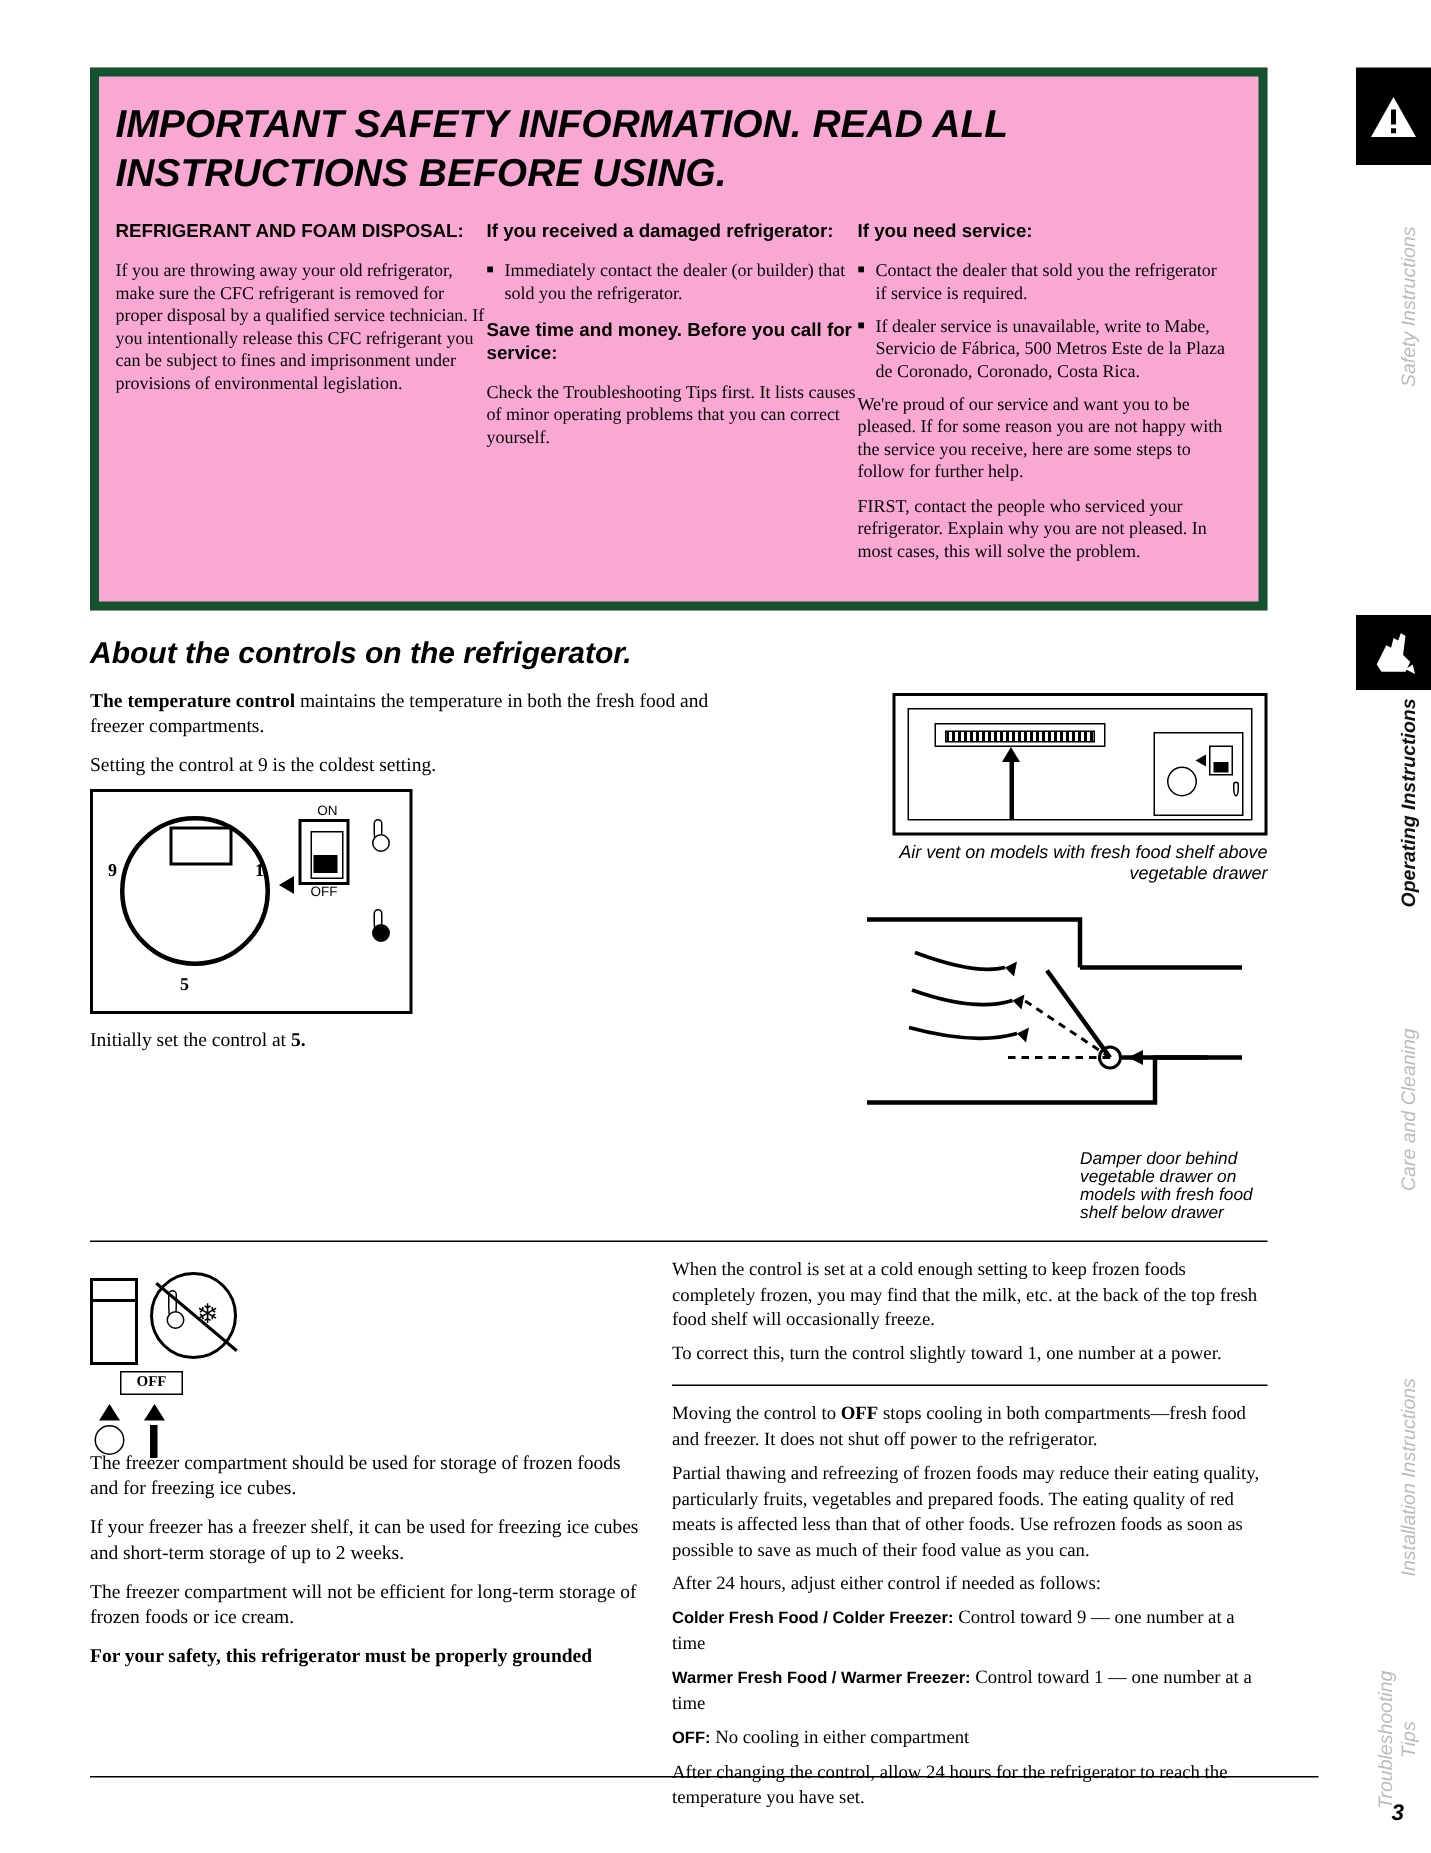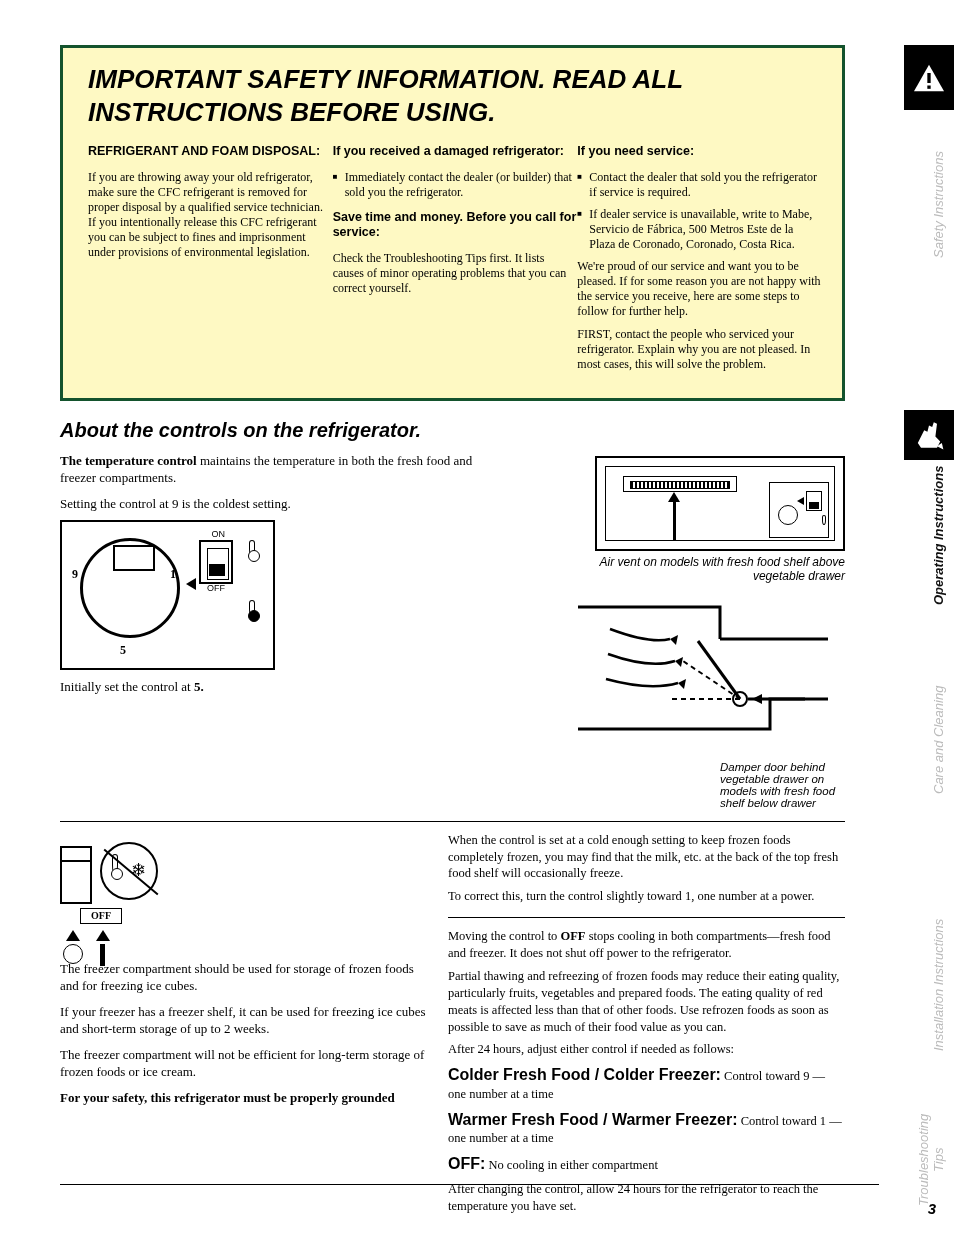--- a/index.html
+++ b/index.html
@@ -99,23 +99,23 @@
     font-family: Arial, sans-serif;
     font-style: italic;
     font-size: 13px;
     color: #bbb;
     text-align: center;
   }
 
   .content { width: 785px; }
 
   .gray-box {
-    background: #fef9c3;
-    border: 3px solid #14532d;
-    padding: 15px 20px 18px 25px;
+    background: #f9a8d4;
+    border: 6px solid #14532d;
+    padding: 15px 20px 18px 11px;
     font-size: 13px;
     line-height: 1.25;
     position: relative;
   }
   .gray-box h2 {
     font-family: Arial, sans-serif;
     font-style: italic;
     font-weight: bold;
     font-size: 26px;
     margin-bottom: 16px;
@@ -219,21 +219,21 @@
   .freezer-icon .circ .t{position:absolute;left:10px;top:10px;width:6px;height:22px;border:1px solid #000;border-radius:3px 3px 50% 50%;}
   .freezer-icon .circ .t::after{content:"";position:absolute;bottom:-5px;left:-2px;width:10px;height:10px;border:1px solid #000;border-radius:50%;background:#fff;}
   .freezer-icon .circ .s{position:absolute;right:10px;top:14px;font-size:18px;}
   .freezer-icon .off-box { position:absolute; left:20px; top:76px; width:42px; height:16px; border:1px solid #000; display:flex;align-items:center;justify-content:center;font-size:10px;font-weight:bold; }
   .freezer-icon .arr1{ position:absolute; left:6px; top:98px; width:0;height:0;border-left:7px solid transparent;border-right:7px solid transparent;border-bottom:11px solid #000; }
   .freezer-icon .circ2{position:absolute;left:3px;top:112px;width:20px;height:20px;border:1.5px solid #000;border-radius:50%;}
   .freezer-icon .arr2{ position:absolute; left:36px; top:98px; width:0;height:0;border-left:7px solid transparent;border-right:7px solid transparent;border-bottom:11px solid #000; }
   .freezer-icon .bar{position:absolute;left:40px;top:112px;width:5px;height:22px;background:#000;}
 
   .list-block p { font-size:12.5px; margin-bottom:6px; }
-  .list-block .label-item { font-weight:bold; font-family:Arial,sans-serif; display:inline; font-size:16px; }
+  .list-block .label-item { font-weight:bold; font-family:Arial,sans-serif; display:inline; font-size:11px; }
 
   .page-num {
     position:absolute; right:18px; bottom:18px;
     font-family:Arial,sans-serif; font-style:italic; font-weight:bold; font-size:15px;
   }
   .bottom-rule{position:absolute;left:60px;right:75px;bottom:50px;border-top:1px solid #000;}
 </style>
 </head>
 <body>
 

